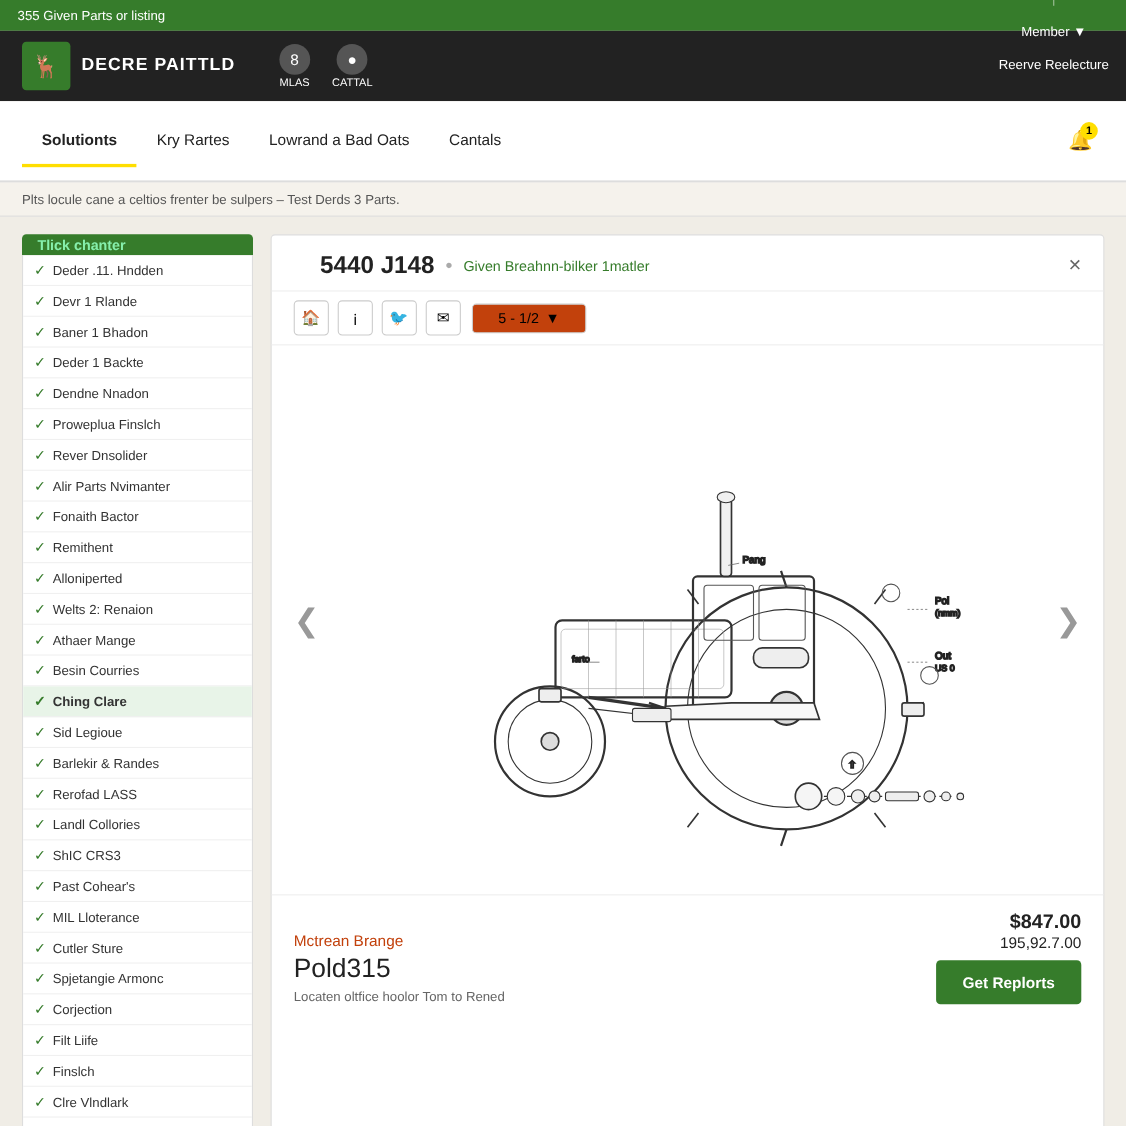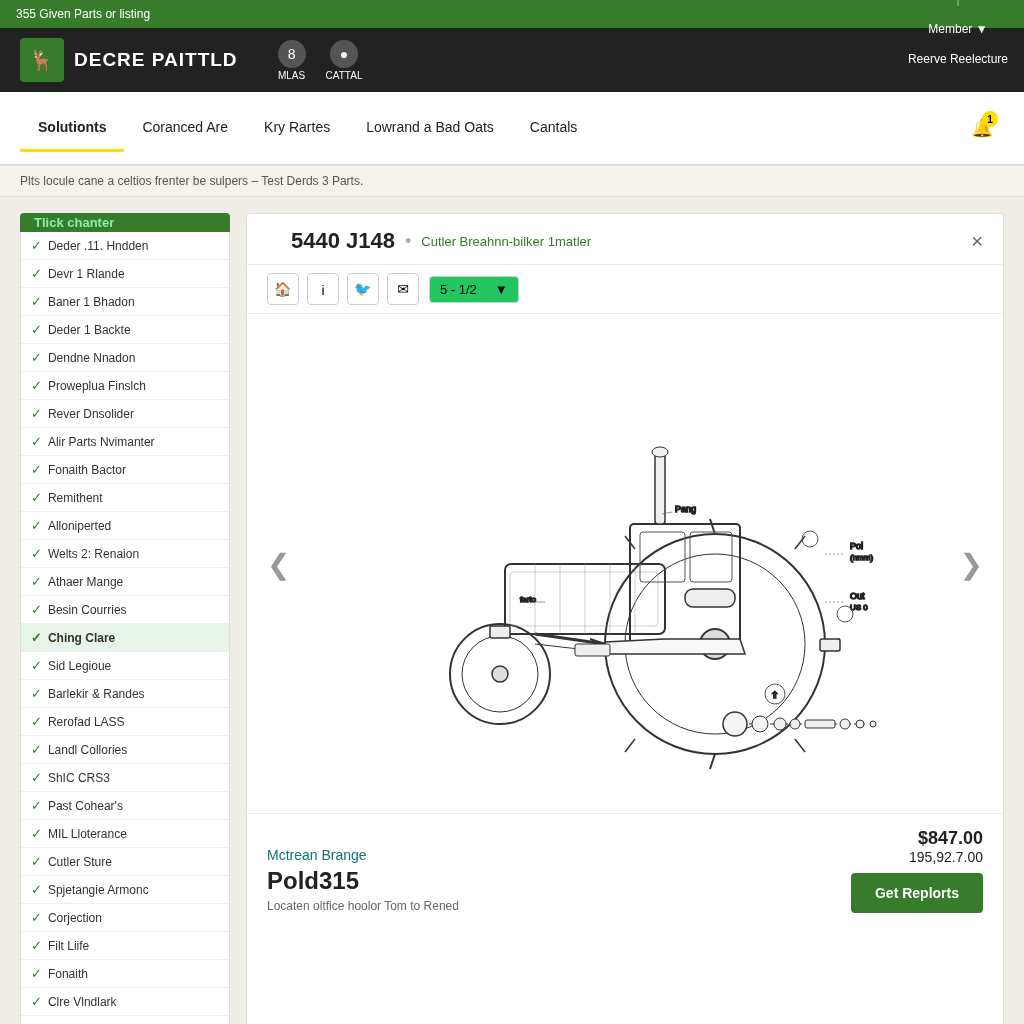--- a/index.html
+++ b/index.html
@@ -29,21 +29,21 @@
       gap: 20px;
     }
     .logo-area { display: flex; align-items: center; gap: 10px; }
     .logo-box {
       background: #367c2b;
       width: 44px; height: 44px;
       border-radius: 4px;
       display: flex; align-items: center; justify-content: center;
     }
     .logo-deer { color: #ffde00; font-size: 20px; font-weight: bold; }
-    .brand-name { color: white; font-size: 19px; font-weight: bold; letter-spacing: 1px; }
+    .brand-name { color: white; font-size: 16px; font-weight: bold; letter-spacing: 1px; }
     .header-search { flex: 1; display: flex; gap: 0; max-width: 380px; margin-left: 160px; }
     .header-search input {
       flex: 1; padding: 8px 12px; border: none; border-radius: 4px 0 0 4px;
       font-size: 14px; background: #f5f5f0; outline: none;
     }
     .header-search button {
       background: #ffde00; border: none; padding: 8px 14px;
       border-radius: 0 4px 4px 0; cursor: pointer;
     }
     .header-icons { display: flex; align-items: center; gap: 20px; margin-left: 20px; }
@@ -161,23 +161,23 @@
       gap: 10px;
       border-bottom: 1px solid #eee;
     }
     .action-icons { display: flex; gap: 8px; }
     .action-icon-btn {
       width: 32px; height: 32px; border: 1px solid #ccc; border-radius: 4px;
       display: flex; align-items: center; justify-content: center;
       cursor: pointer; font-size: 14px; background: white;
     }
     .view-select {
-      border: 1px solid #ccc; padding: 5px 10px; border-radius: 4px;
-      font-size: 13px; cursor: pointer; display: flex; align-items: center; gap: 18px;
-      background: #22c55e;
+      border: 1px solid #ccc; padding: 5px 23px; border-radius: 4px;
+      font-size: 13px; cursor: pointer; display: flex; align-items: center; gap: 6px;
+      background: #c2410c;
     }
 
     
     .diagram-area {
       position: relative;
       height: 500px;
       border-bottom: 1px solid #eee;
       display: flex;
       align-items: center;
       justify-content: center;
@@ -196,22 +196,22 @@
     }
 
     
     .product-footer {
       padding: 14px 20px;
       display: flex;
       justify-content: space-between;
       align-items: flex-end;
     }
     .product-name-section {}
-    .product-category { font-size: 14px; color: #0f766e; margin-bottom: 4px; }
-    .product-name { font-size: 24px; font-weight: bold; color: #222; }
+    .product-category { font-size: 14px; color: #c2410c; margin-bottom: 4px; }
+    .product-name { font-size: 24px; font-weight: normal; color: #222; }
     .product-desc { font-size: 12px; color: #666; margin-top: 4px; }
     .product-pricing { text-align: right; }
     .price-main { font-size: 18px; color: #222; font-weight: bold; }
     .price-sub { font-size: 14px; color: #222; margin-bottom: 8px; }
     .get-reports-btn {
       background: #367c2b; color: #ffffff; border: none;
       padding: 12px 24px; border-radius: 4px; font-size: 14px;
       cursor: pointer; font-weight: bold;
     }
   </style>
@@ -247,23 +247,20 @@
       <span>CATTAL</span>
     </div>
   </div>
 </div>
 
 <div class="nav-bar">
   <div class="nav-item">
     <span>Solutionts</span>
   </div>
   <div class="nav-item">
-    <span>Coranced Are</span>
-  </div>
-  <div class="nav-item">
     <span>Kry Rartes</span>
   </div>
   <div class="nav-item">
     <span>Lowrand a Bad Oats</span>
   </div>
   <div class="nav-item">
     <span>Cantals</span>
   </div>
   <div class="notification-bell">
     <span style="font-size:18px;">🔔</span>
@@ -379,39 +376,39 @@
         <div class="sidebar-item">
           <span class="check-icon">✓</span>
           <span>Corjection</span>
         </div>
         <div class="sidebar-item">
           <span class="check-icon">✓</span>
           <span>Filt Liife</span>
         </div>
         <div class="sidebar-item">
           <span class="check-icon">✓</span>
-          <span>Fonaith</span>
+          <span>Finslch</span>
         </div>
         <div class="sidebar-item">
           <span class="check-icon">✓</span>
           <span>Clre Vlndlark</span>
         </div>
         <div class="sidebar-item">
           <span class="check-icon">✓</span>
           <span>Prourting</span>
         </div>
       </div>
   </div>
 
   <div class="product-panel">
     <div class="product-panel-header">
       <div class="product-title-area">
         <span class="product-model">5440 J148</span>
         <span style="color:#aaa; font-size:18px;">•</span>
-        <span class="product-subtitle">Cutler Breahnn-bilker 1matler</span>
+        <span class="product-subtitle">Given Breahnn-bilker 1matler</span>
       </div>
       <button class="close-btn">×</button>
     </div>
 
     <div class="product-actions">
       <div class="action-icons">
         <button class="action-icon-btn">🏠</button>
         <button class="action-icon-btn">ℹ</button>
         <button class="action-icon-btn">🐦</button>
         <button class="action-icon-btn">✉</button>

